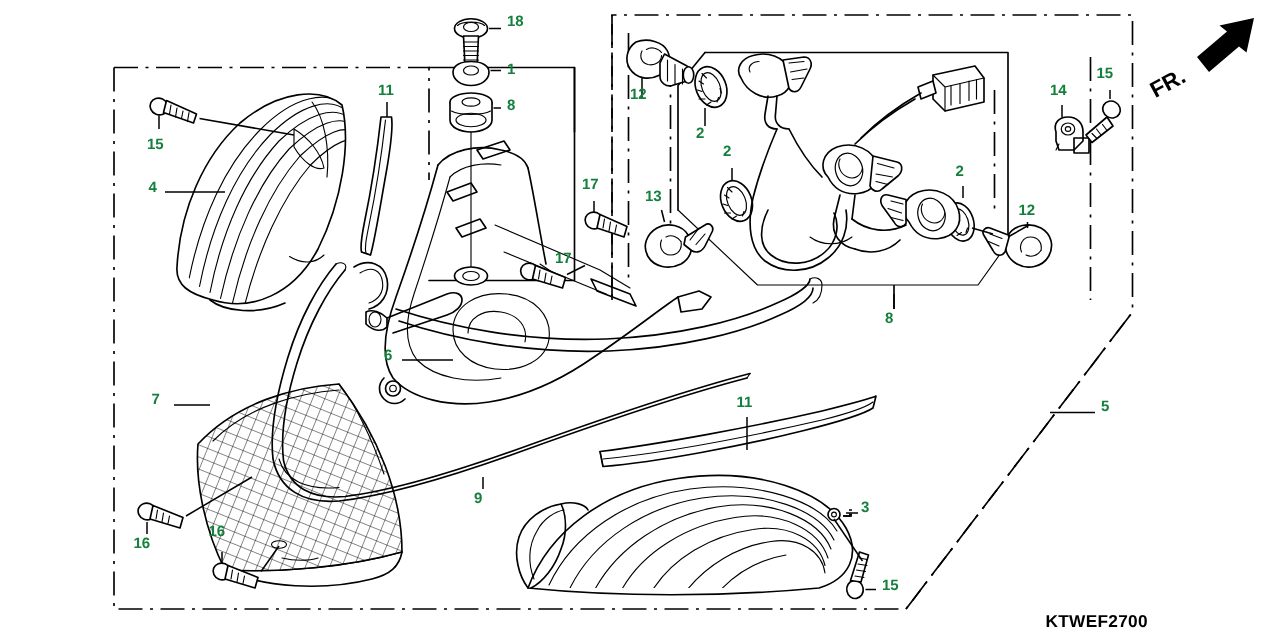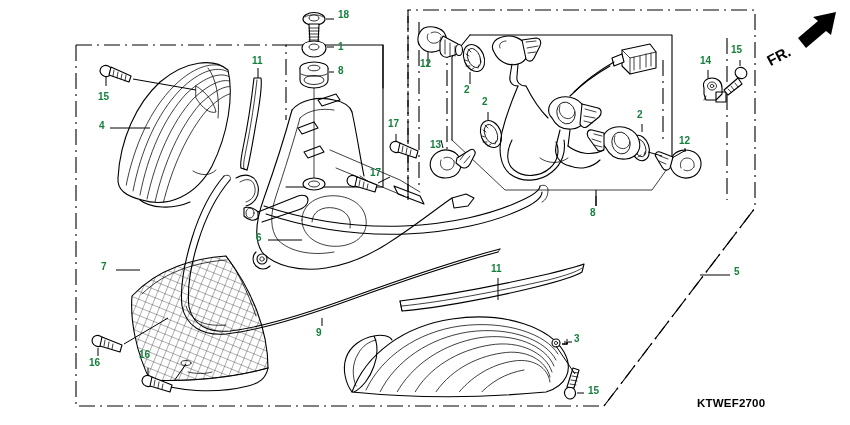--- a/index.html
+++ b/index.html
@@ -452,24 +452,24 @@
 <span class="callout" style="left:89px;top:358px;">16</span>
 <span class="callout" style="left:139px;top:350px;">16</span>
 <span class="callout" style="left:316px;top:328px;">9</span>
 <span class="callout" style="left:491px;top:264px;">11</span>
 <span class="callout" style="left:574px;top:334px;">3</span>
 <span class="callout" style="left:588px;top:386px;">15</span>
 <span class="callout" style="left:734px;top:267px;">5</span>
 <span class="callout" style="left:420px;top:59px;">12</span>
 <span class="callout" style="left:464px;top:85px;">2</span>
 <span class="callout" style="left:482px;top:97px;">2</span>
-<span class="callout" style="left:430px;top:140px;">13</span>
+<span class="callout" style="left:430px;top:127px;">13</span>
 <span class="callout" style="left:637px;top:110px;">2</span>
 <span class="callout" style="left:590px;top:208px;">8</span>
 <span class="callout" style="left:679px;top:136px;">12</span>
 <span class="callout" style="left:700px;top:56px;">14</span>
 <span class="callout" style="left:731px;top:45px;">15</span>
 
 <span class="frmark" style="left:772px;top:52px;">FR.</span>
 
-<span class="partcode" style="left:657px;top:397px;padding-left:40px;">KTWEF2700</span>
+<span class="partcode" style="left:657px;top:409px;padding-left:40px;">KTWEF2700</span>
 
 </div>
 
 </body></html>

